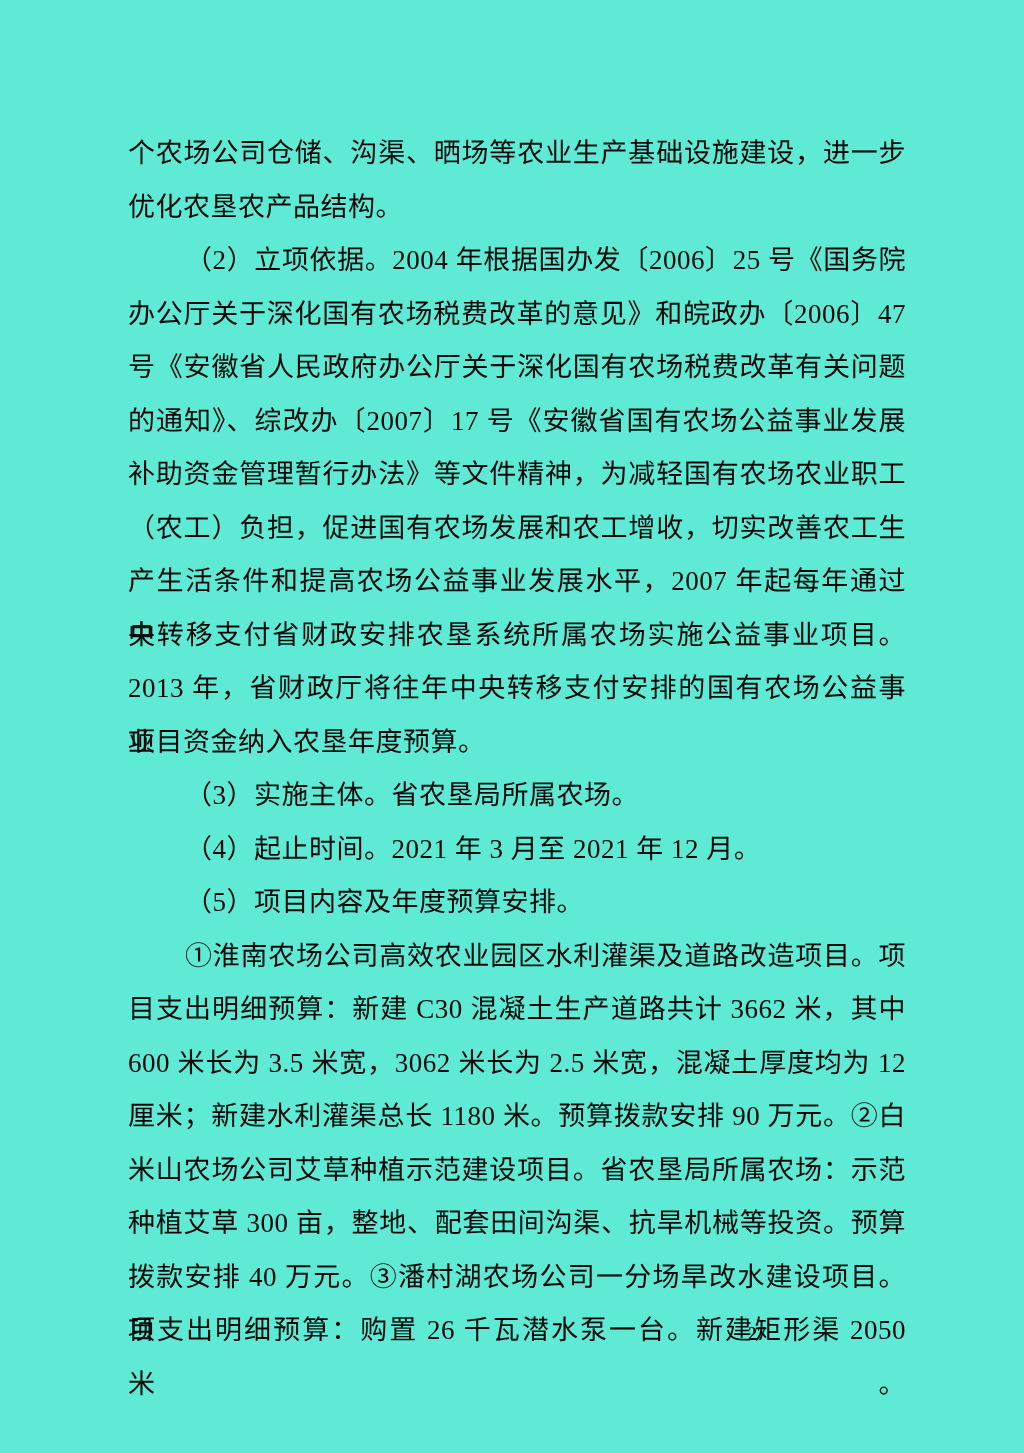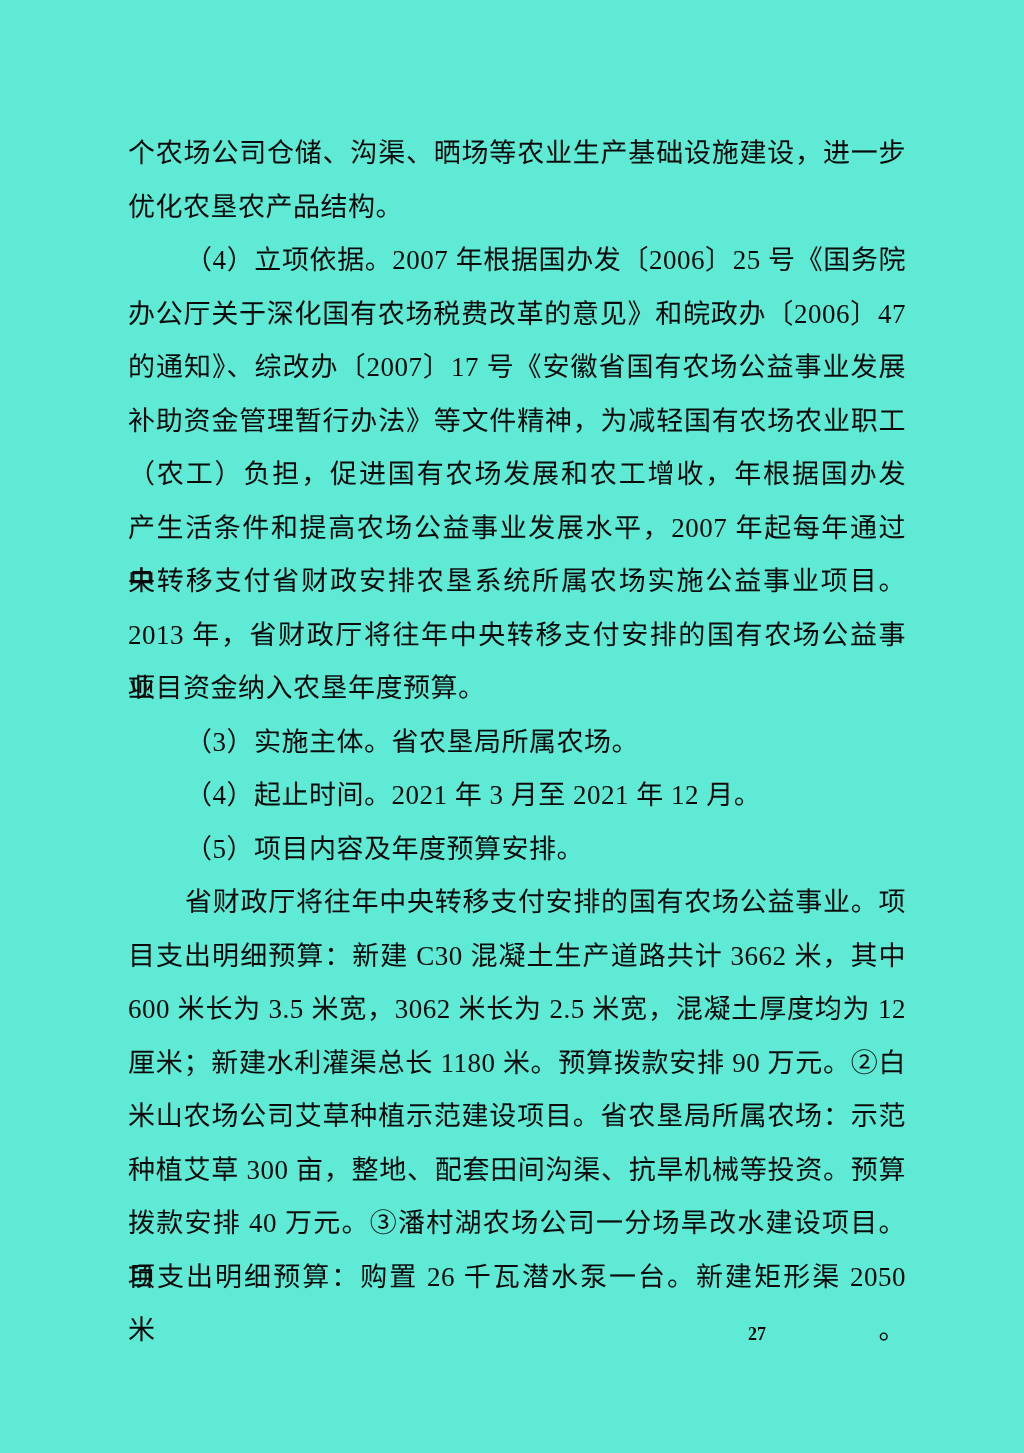--- a/index.html
+++ b/index.html
@@ -49,33 +49,34 @@
     color: #0a0a0a;
   }
 </style>
 </head>
 <body>
 
 <div class="page">
   <div class="content">
     <div class="line">个农场公司仓储、沟渠、晒场等农业生产基础设施建设，进一步</div>
     <div class="line end">优化农垦农产品结构。</div>
-    <div class="line indent">（4）立项依据。2007 年根据国办发〔2006〕25 号《国务院</div>
+    <div class="line indent">（2）立项依据。2004 年根据国办发〔2006〕25 号《国务院</div>
     <div class="line">办公厅关于深化国有农场税费改革的意见》和皖政办〔2006〕47</div>
+    <div class="line">号《安徽省人民政府办公厅关于深化国有农场税费改革有关问题</div>
     <div class="line">的通知》、综改办〔2007〕17 号《安徽省国有农场公益事业发展</div>
     <div class="line">补助资金管理暂行办法》等文件精神，为减轻国有农场农业职工</div>
-    <div class="line">（农工）负担，促进国有农场发展和农工增收，年根据国办发</div>
+    <div class="line">（农工）负担，促进国有农场发展和农工增收，切实改善农工生</div>
     <div class="line">产生活条件和提高农场公益事业发展水平，2007 年起每年通过中</div>
     <div class="line">央转移支付省财政安排农垦系统所属农场实施公益事业项目。</div>
     <div class="line">2013 年，省财政厅将往年中央转移支付安排的国有农场公益事业</div>
     <div class="line end">项目资金纳入农垦年度预算。</div>
     <div class="line end indent">（3）实施主体。省农垦局所属农场。</div>
     <div class="line end indent">（4）起止时间。2021 年 3 月至 2021 年 12 月。</div>
     <div class="line end indent">（5）项目内容及年度预算安排。</div>
-    <div class="line indent">省财政厅将往年中央转移支付安排的国有农场公益事业。项</div>
+    <div class="line indent">①淮南农场公司高效农业园区水利灌渠及道路改造项目。项</div>
     <div class="line">目支出明细预算：新建 C30 混凝土生产道路共计 3662 米，其中</div>
     <div class="line">600 米长为 3.5 米宽，3062 米长为 2.5 米宽，混凝土厚度均为 12</div>
     <div class="line">厘米；新建水利灌渠总长 1180 米。预算拨款安排 90 万元。②白</div>
     <div class="line">米山农场公司艾草种植示范建设项目。省农垦局所属农场：示范</div>
     <div class="line">种植艾草 300 亩，整地、配套田间沟渠、抗旱机械等投资。预算</div>
     <div class="line">拨款安排 40 万元。③潘村湖农场公司一分场旱改水建设项目。项</div>
     <div class="line">目支出明细预算：购置 26 千瓦潜水泵一台。新建矩形渠 2050 米。</div>
   </div>
   <div class="page-number">27</div>
 </div>

